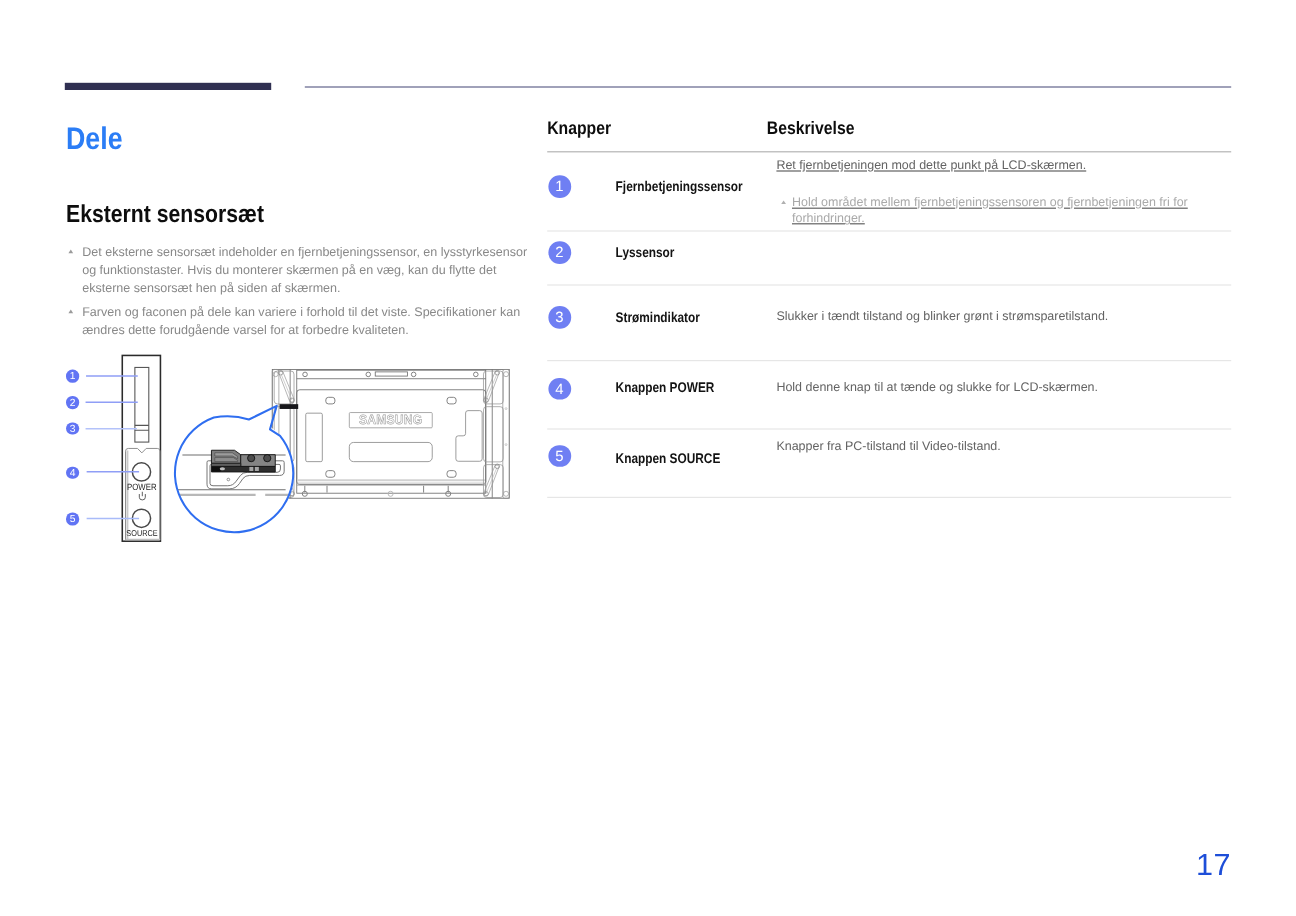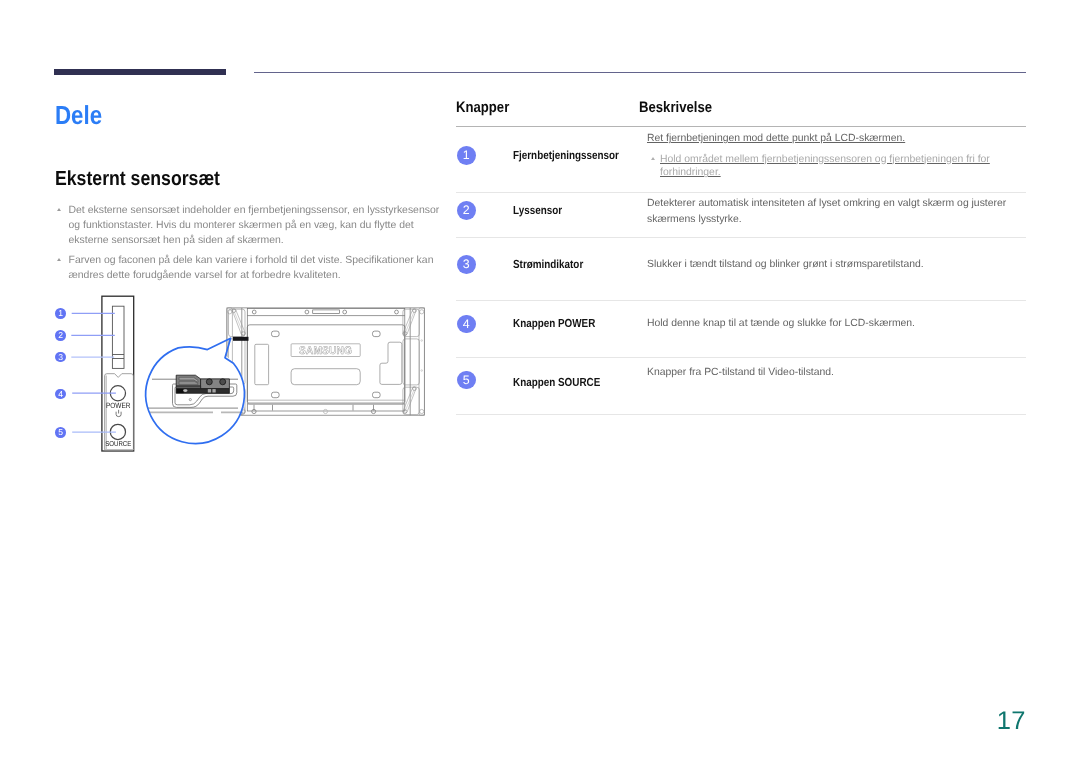--- a/index.html
+++ b/index.html
@@ -34,28 +34,28 @@
   .th-a{left:0px;}
   .th-b{left:183px;}
   .hr-head{position:absolute;left:456px;top:126px;width:570px;height:1.4px;background:#b4b4b4;}
   .rsep{position:absolute;left:456px;width:570px;height:1px;background:#e6e6e6;}
   .num{position:absolute;left:0px;width:18.8px;height:18.8px;border-radius:50%;
        background:#6f7ff3;color:#fff;font-size:12.4px;line-height:19.1px;text-align:center;
        font-weight:400;font-family:"Liberation Sans",sans-serif;}
   .rname{position:absolute;left:57px;font-size:11.7px;font-weight:700;color:#131313;
          transform:scaleX(0.845);transform-origin:0 0;white-space:nowrap;}
   .rdesc{position:absolute;left:191px;width:379px;font-size:10.4px;line-height:15.6px;color:#636363;}
-  .sub-note{position:relative;padding-left:8.5px;margin-top:6px;margin-left:4.5px;color:#a9a9a9;line-height:13.8px;}
+  .sub-note{position:relative;padding-left:8.5px;margin-top:16px;margin-left:4.5px;color:#a9a9a9;line-height:13.8px;}
   .sub-mark{position:absolute;left:-0.8px;top:4.6px;width:0;height:0;font-size:0;line-height:0;
             border-left:2.0px solid transparent;border-right:2.0px solid transparent;
             border-bottom:3.3px solid #b0b0b0;}
 
   
   .pageno{position:absolute;left:0;top:706.8px;width:1026px;text-align:right;
-          font-size:25.5px;color:#0f766e;font-weight:400;letter-spacing:0.5px;}
+          font-size:25.5px;color:#1d4ed8;font-weight:400;letter-spacing:0.5px;}
 
   
   .diagram{position:absolute;}
   .co{position:absolute;left:55.3px;width:10.6px;height:10.6px;border-radius:50%;
       background:#6174f4;color:#fff;font-size:8.6px;line-height:10.9px;text-align:center;
       font-family:"Liberation Sans",sans-serif;}
 </style>
 </head>
 <body>
 
@@ -92,21 +92,20 @@
     <div>Ret fjernbetjeningen mod dette punkt på LCD-skærmen.</div>
     <div class="sub-note">
       <span class="sub-mark">▪</span>
       <span>Hold området mellem fjernbetjeningssensoren og fjernbetjeningen fri for forhindringer.</span>
     </div>
   </div>
   <div class="rsep" style="top:191.7px;"></div>
 
   <div class="num" style="top:200.9px;left:456.8px;">2</div>
   <div class="rname" style="top:203.5px;left:513px;">Lyssensor</div>
-  <div class="rdesc" style="top:196px;left:647px;">Detekterer automatisk intensiteten af lyset omkring en valgt skærm og justerer skærmens lysstyrke.</div>
   <div class="rsep" style="top:237.1px;"></div>
 
   <div class="num" style="top:255.3px;left:456.8px;">3</div>
   <div class="rname" style="top:257.8px;left:513px;">Strømindikator</div>
   <div class="rdesc" style="top:257px;left:647px;">Slukker i tændt tilstand og blinker grønt i strømsparetilstand.</div>
   <div class="rsep" style="top:300.3px;"></div>
 
   <div class="num" style="top:314.6px;left:456.8px;">4</div>
   <div class="rname" style="top:317.1px;left:513px;">Knappen POWER</div>
   <div class="rdesc" style="top:316.3px;left:647px;">Hold denne knap til at tænde og slukke for LCD-skærmen.</div>

